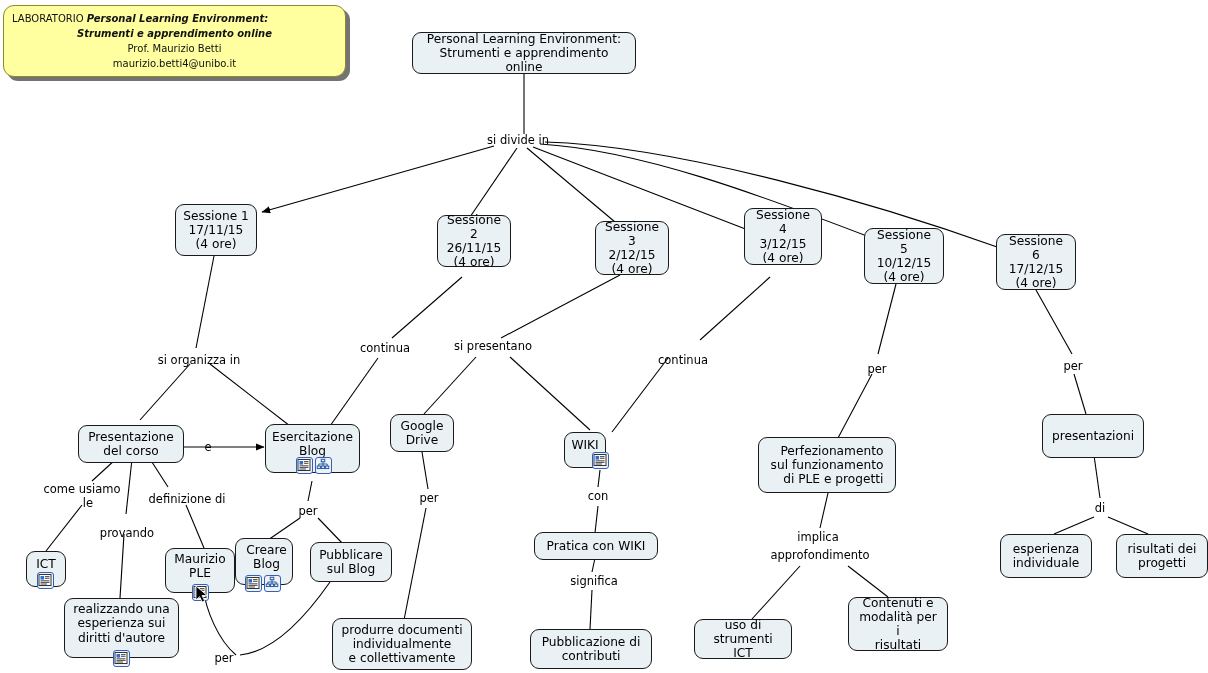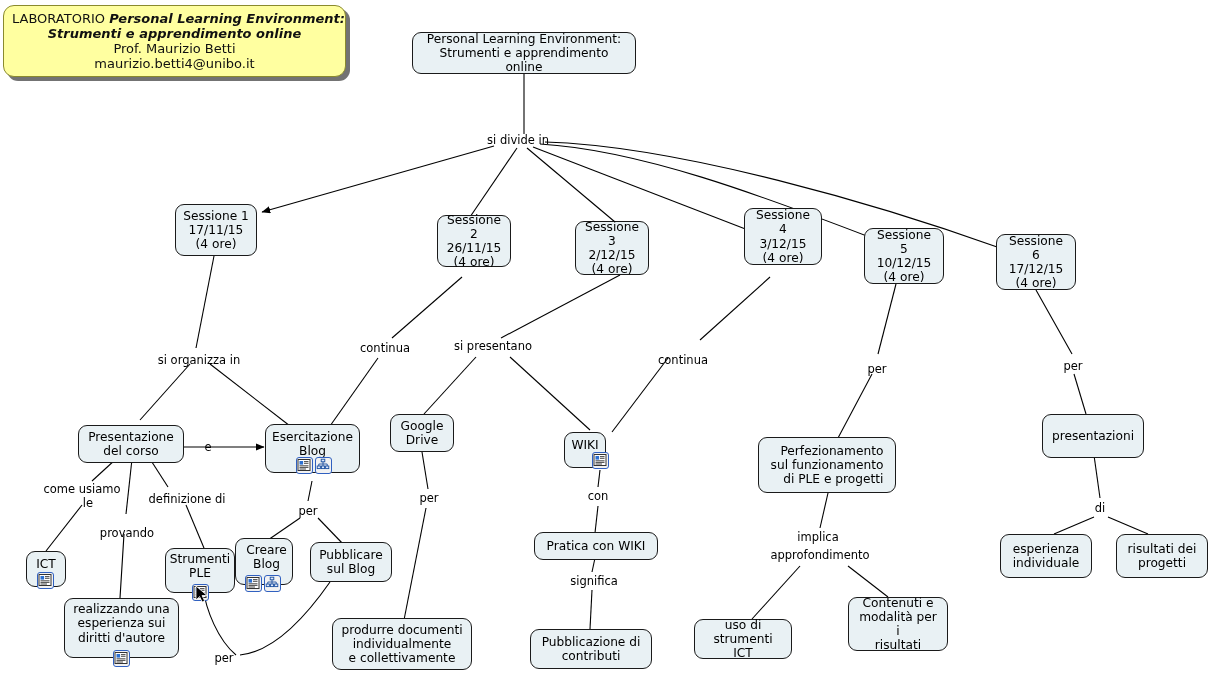--- a/index.html
+++ b/index.html
@@ -15,21 +15,21 @@
         background:#e9f1f4;border:1.2px solid #1a1a1a;border-radius:9px;
         display:flex;align-items:center;justify-content:center;
         text-align:center;font-size:12.2px;line-height:14.2px;color:#000;
         padding:3px 7px;}
   .node span{display:block;white-space:pre-line;}
   
   .titlecard{position:absolute;left:3px;top:5px;width:343px;height:72px;
         background:#ffffa0;border:1.6px solid #8a8a2e;border-radius:11px;
         box-shadow:4px 4px 0 rgba(0,0,0,.55);
         box-sizing:border-box;padding:5px 8px 4px 8px;
-        font-size:13px;line-height:15px;color:#111;}
+        font-size:10px;line-height:15px;color:#111;}
   .tc-l1{white-space:nowrap;}
   .tc-l1 b{font-style:italic;font-weight:bold;}
   .tc-l2{text-align:center;font-style:italic;font-weight:bold;}
   .tc-l3{text-align:center;}
   .tc-l4{text-align:center;}
   
   .icons{position:absolute;display:flex;gap:2px;}
   .ic{width:17px;height:17px;border:1.4px solid #3060c0;border-radius:3px;
       background:#f2f2f2;box-sizing:border-box;position:relative;overflow:hidden;}
   .ic svg{display:block;}
@@ -152,21 +152,21 @@
 17/11/15
 (4 ore)</span>
     </div>
 
   <div class="node" style="left:437px;top:215px;width:74px;height:52px;">
     <span>Sessione 2
 26/11/15
 (4 ore)</span>
     </div>
 
-  <div class="node" style="left:575px;top:221px;width:74px;height:54px;">
+  <div class="node" style="left:595px;top:221px;width:74px;height:54px;">
     <span>Sessione 3
 2/12/15
 (4 ore)</span>
     </div>
 
   <div class="node" style="left:744px;top:208px;width:78px;height:57px;">
     <span>Sessione 4
 3/12/15
 (4 ore)</span>
     </div>
@@ -249,21 +249,21 @@
         <line x1="7" y1="3.6" x2="11.5" y2="3.6" stroke="#333" stroke-width="0.9"></line>
         <line x1="7" y1="5.3" x2="11.5" y2="5.3" stroke="#333" stroke-width="0.9"></line>
         <line x1="2.5" y1="7.8" x2="11.5" y2="7.8" stroke="#333" stroke-width="0.9"></line>
         <line x1="2.5" y1="9.4" x2="11.5" y2="9.4" stroke="#333" stroke-width="0.9"></line>
         <line x1="2.5" y1="11" x2="9" y2="11" stroke="#333" stroke-width="0.9"></line>
       </svg>
     </div>
   </div>
 
   <div class="node" style="left:165px;top:548px;width:70px;height:45px;">
-    <span style="margin-bottom:9px;">Strumenti
+    <span style="margin-bottom:9px;">Maurizio
 PLE</span>
     </div>
   <div class="icons" style="left:192px;top:584px;">
     <div class="ic">
       <svg viewBox="0 0 14 14" width="14" height="14">
         <rect x="1" y="1.5" width="12" height="11" fill="#fff" stroke="#333" stroke-width="1"></rect>
         <rect x="2.5" y="3" width="3.6" height="3.6" fill="#2b6fd0"></rect>
         <line x1="7" y1="3.6" x2="11.5" y2="3.6" stroke="#333" stroke-width="0.9"></line>
         <line x1="7" y1="5.3" x2="11.5" y2="5.3" stroke="#333" stroke-width="0.9"></line>
         <line x1="2.5" y1="7.8" x2="11.5" y2="7.8" stroke="#333" stroke-width="0.9"></line>

